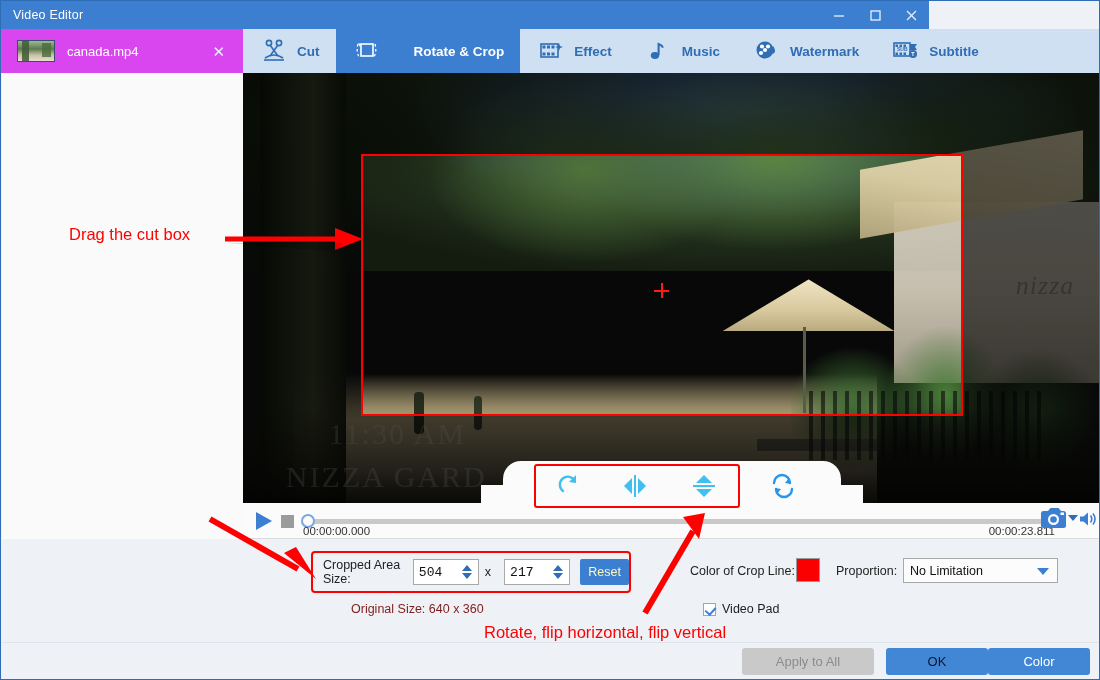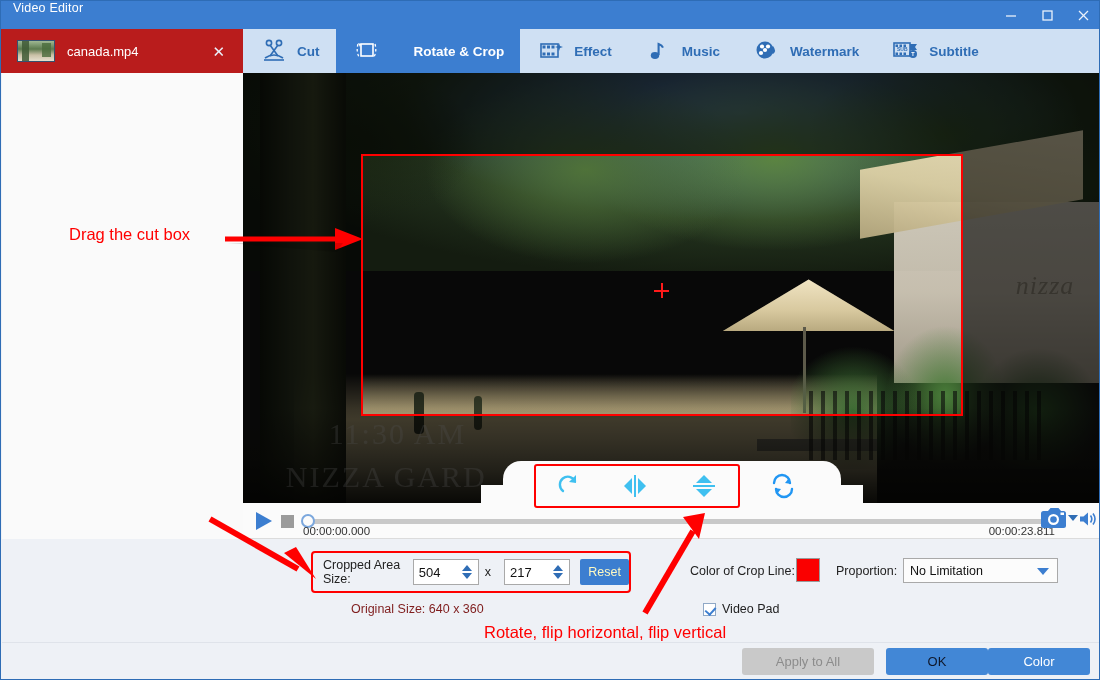--- a/index.html
+++ b/index.html
@@ -12,42 +12,42 @@
   #app {
     position: relative;
     width: 1100px; height: 680px;
     border: 1px solid #2e6cb5;
     background: #eef1f6;
     overflow: hidden;
   }
 
   
   .titlebar {
-    position: absolute; left: 0; top: 0; width: 1100px; height: 28px;
+    position: absolute; left: 0; top: 0; width: 928px; height: 28px;
     background: #3c7ed0;
-    display: flex; 
+    display: flex; align-items: center;
   }
   .titlebar .title {
     color: #ffffff; font-size: 12.5px; margin-left: 12px; letter-spacing: .2px;
   }
   .wincontrols { margin-left: auto; display: flex; height: 28px; }
   .wincontrols .wc {
     width: 36px; height: 28px; display: flex; align-items: center; justify-content: center;
     color: #eaf1fb; font-size: 14px; line-height: 1;
   }
   .wc svg { display:block; }
 
   
   .topstrip {
     position: absolute; left: 0; top: 28px; width: 1100px; height: 44px;
     background: #cfe0f3;
     display: flex; align-items: stretch;
   }
   .filetab {
-    width: 242px; height: 44px; background: #b91c1c;
+    width: 242px; height: 44px; background: #d946ef;
     display: flex; align-items: center; padding: 0 8px;
     position: relative;
   }
   .filethumb {
     width: 38px; height: 22px; margin-left: 8px; flex: none;
     background:
       linear-gradient(180deg, #9fb892 0%, #5c7a4e 40%, #c9c0a6 70%, #e6e0cf 100%);
     background-color: #7b9465;
     border: 1px solid #35506f;
     position: relative; overflow:hidden;
@@ -268,21 +268,21 @@
     display:flex; align-items:center; padding-left:10px;
   }
   .lbl { font-size:12.5px; color:#222; }
   .spin {
     display:flex; align-items:center; border:1px solid #a9a9a9; background:#fff;
     height:26px; margin-left:7px;
   }
   .spin input {
     border:none; outline:none; width:46px; height:24px; font-size:13px;
     padding-left:5px; color:#111; background:transparent;
-    font-family:Liberation Sans, sans-serif;
+    font-family:Liberation Mono, monospace;
   }
   .arrows { display:flex; flex-direction:column; gap:2px; padding:0 6px 0 2px; }
   .arrows .up { width:0;height:0;border-left:5px solid transparent;border-right:5px solid transparent;border-bottom:6px solid #2f6db5; }
   .arrows .dn { width:0;height:0;border-left:5px solid transparent;border-right:5px solid transparent;border-top:6px solid #2f6db5; }
   .xsep { font-size:12.5px; color:#222; margin:0 6px; }
   .resetbtn {
     margin-left:10px; background:#3c7ed0; color:#fef9c3; border:none;
     width:64px; height:26px; font-size:12.5px; border-radius:2px;
     font-family:"Liberation Sans", sans-serif;
   }

